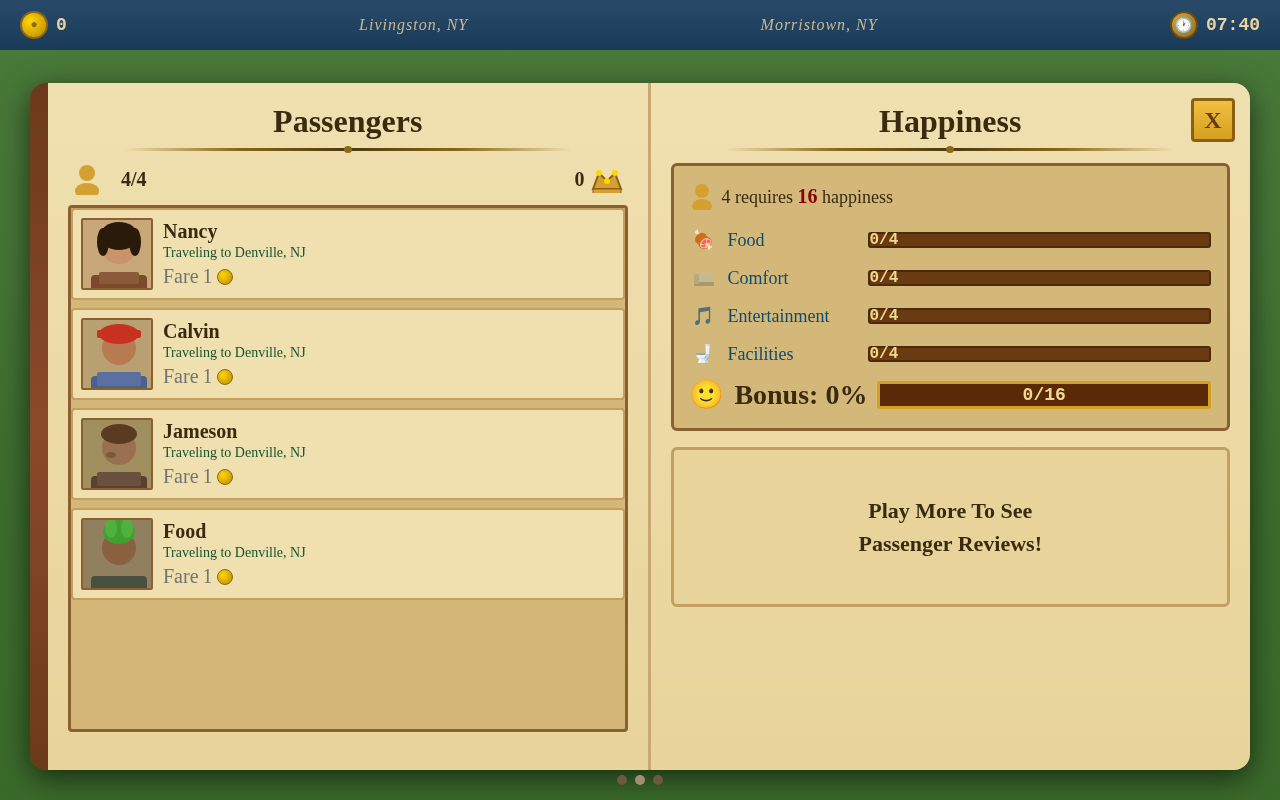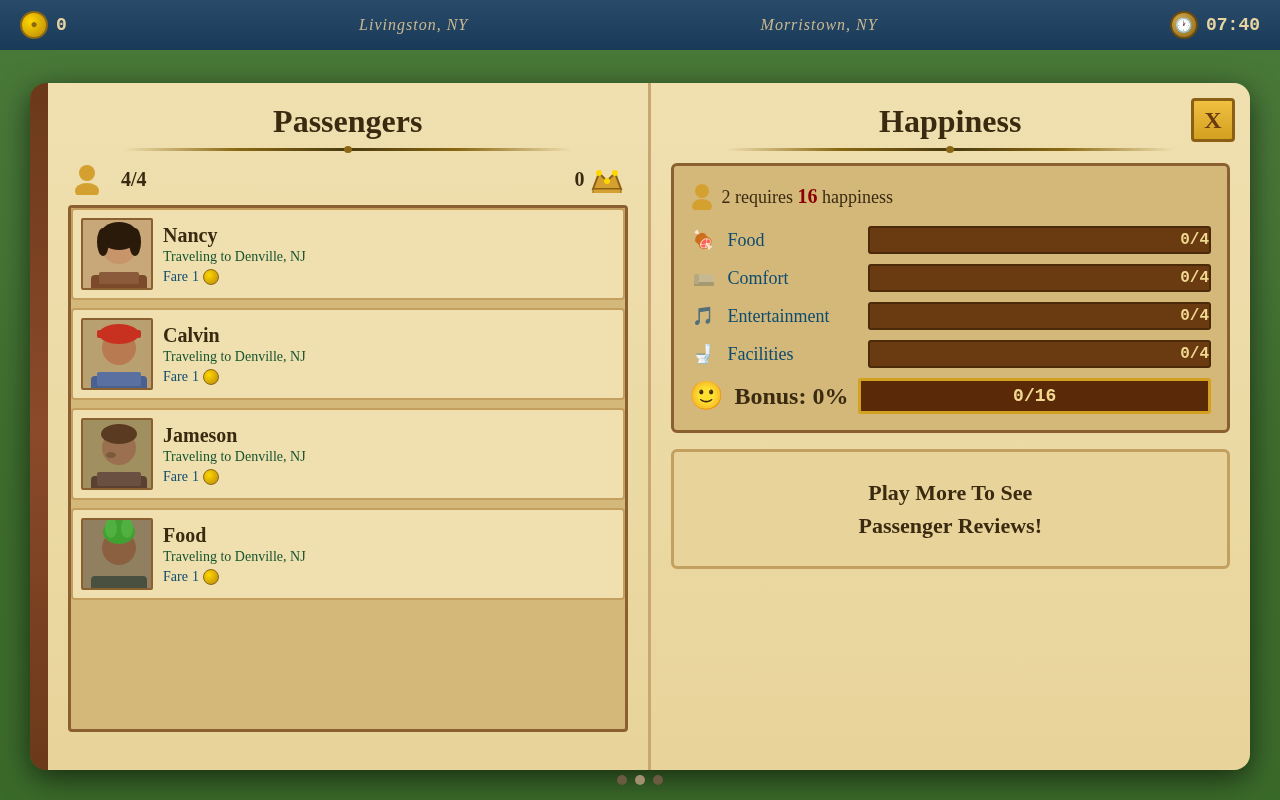--- a/index.html
+++ b/index.html
@@ -228,22 +228,22 @@
 
     .passenger-dest {
       font-family: Georgia, serif;
       font-size: 14px;
       color: #14532d;
       margin-bottom: 4px;
     }
 
     .passenger-fare {
       font-family: Georgia, serif;
-      font-size: 14px;
-      color: #0c4a6e;
+      font-size: 20px;
+      color: #737373;
       display: flex;
       align-items: center;
       gap: 4px;
     }
 
     .small-coin {
       width: 16px; height: 16px;
       background: radial-gradient(circle at 35% 35%, #ffd700, #b8860b);
       border-radius: 50%;
       border: 1px solid #8b6914;
@@ -309,27 +309,27 @@
 
     .stat-label {
       font-family: Georgia, serif;
       font-size: 18px;
       color: #0c4a6e;
       width: 130px;
     }
 
     .stat-bar-container {
       flex: 1;
-      height: 28px;
+      height: 16px;
       background: #6a3a10;
       border: 2px solid #4a2a08;
       border-radius: 3px;
       display: flex;
       align-items: center;
-      justify-content: flex-end;
+      justify-content: flex-start;
       position: relative;
     }
 
     .stat-bar-fill {
       position: absolute;
       left: 0; top: 0; bottom: 0;
       background: #4a8a30;
       border-radius: 2px;
     }
 
@@ -349,28 +349,28 @@
       gap: 10px;
       margin-top: 6px;
     }
 
     .bonus-emoji {
       font-size: 28px;
     }
 
     .bonus-label {
       font-family: Georgia, serif;
-      font-size: 24px;
+      font-size: 28px;
       font-weight: bold;
       color: #3a2a10;
     }
 
     .bonus-bar {
       flex: 1;
-      height: 36px;
+      height: 28px;
       background: #5a2a08;
       border: 3px solid #d4a020;
       border-radius: 3px;
       display: flex;
       align-items: center;
       justify-content: center;
     }
 
     .bonus-bar-text {
       font-family: 'Courier New', monospace;
@@ -379,21 +379,21 @@
       color: #f0d890;
     }
 
     
     .reviews-box {
       background: #e8d49a;
       border: 3px solid #c4a060;
       border-radius: 6px;
       padding: 20px;
       text-align: center;
-      height: 120px;
+      height: 160px;
       display: flex;
       align-items: center;
       justify-content: center;
     }
 
     .reviews-text {
       font-family: Georgia, serif;
       font-size: 22px;
       font-weight: bold;
       color: #3a2a10;
@@ -579,21 +579,21 @@
     <div class="close-button">X</div>
 
     <div class="happiness-box">
 
       <div class="happiness-header">
         <svg width="24" height="28" viewBox="0 0 24 28">
           <circle cx="12" cy="9" r="7" fill="#d4a030"></circle>
           <ellipse cx="12" cy="24" rx="10" ry="7" fill="#d4a030"></ellipse>
         </svg>
         <span class="happiness-req">
-          <span>2 requires</span>
+          <span>4 requires</span>
           <span class="happiness-num">16</span>
           <span>happiness</span>
         </span>
       </div>
 
       <div class="stat-row">
         <div class="stat-icon">🍖</div>
         <span class="stat-label">Food</span>
         <div class="stat-bar-container">
           <div class="stat-bar-fill" style="width: 0%"></div>

